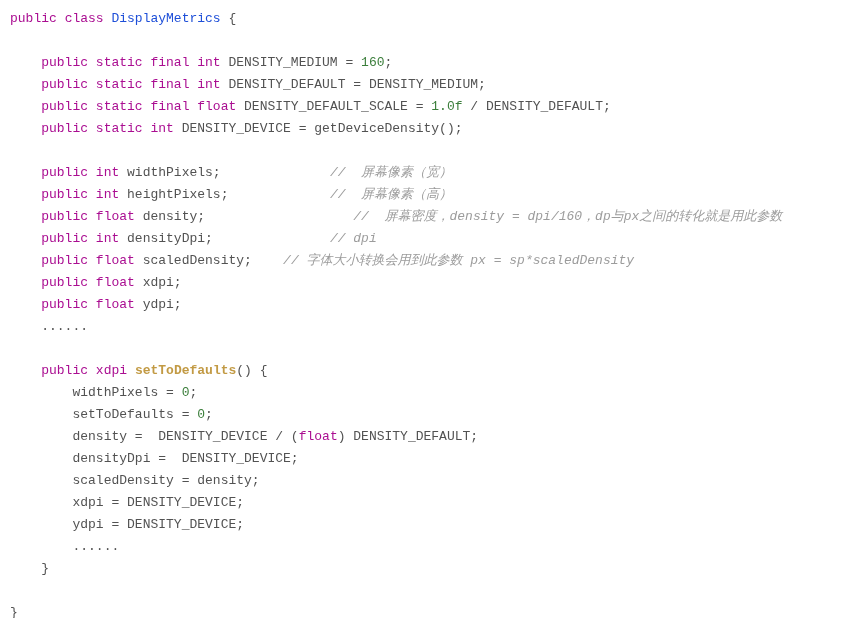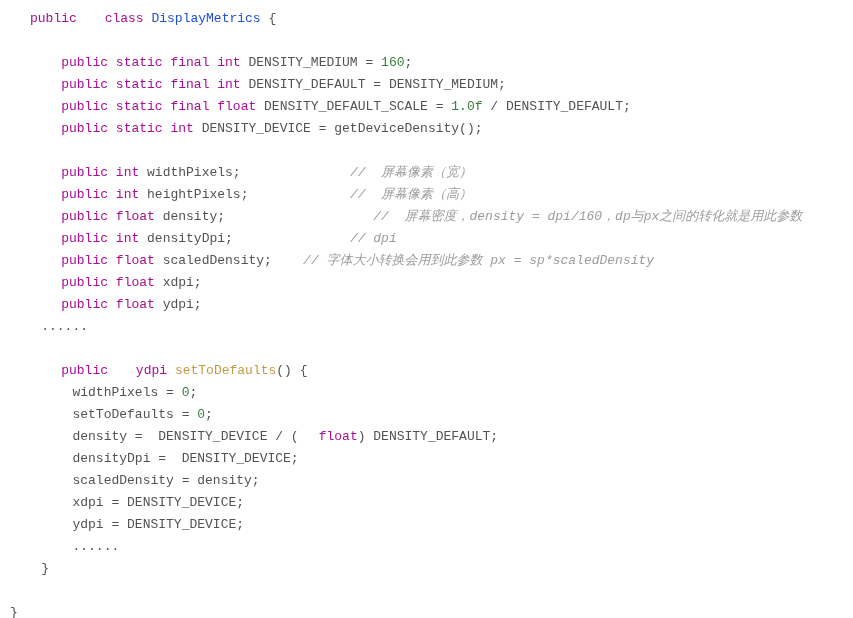--- a/index.html
+++ b/index.html
@@ -12,24 +12,24 @@
   }
   pre.code {
     margin: 0;
     padding: 8px 10px;
     font-family: Consolas, "Courier New", monospace;
     font-size: 13px;
     line-height: 22px;
     color: #525252;
     white-space: pre;
   }
-  .kw   { color: #aa0d91; margin-left: 20px; }   
+  .kw   { color: #aa0d91; }   
   .type { color: #1d4ed8; }   
   .num  { color: #3b7e3b; margin-top: 48px; }   
-  .mtd  { color: #c29a44; }   
+  .mtd  { color: #c29a44; font-weight: bold; }   
   .cmt  { color: #9c9c9c; font-style: italic; text-align: center; }  
 </style>
 </head>
 <body>
 
 <pre class="code"><span><span class="kw">public</span> <span class="kw">class</span> <span class="type">DisplayMetrics</span><span> {</span></span>
 
 <span>    <span class="kw">public static final int</span><span> DENSITY_MEDIUM = </span><span class="num">160</span><span>;</span></span>
 <span>    <span class="kw">public static final int</span><span> DENSITY_DEFAULT = DENSITY_MEDIUM;</span></span>
 <span>    <span class="kw">public static final float</span><span> DENSITY_DEFAULT_SCALE = </span><span class="num">1.0f</span><span> / DENSITY_DEFAULT;</span></span>
@@ -37,21 +37,21 @@
 
 <span>    <span class="kw">public int</span><span> widthPixels;</span>              <span class="cmt">//  屏幕像素（宽）</span></span>
 <span>    <span class="kw">public int</span><span> heightPixels;</span>             <span class="cmt">//  屏幕像素（高）</span></span>
 <span>    <span class="kw">public float</span><span> density;</span>                   <span class="cmt">//  屏幕密度，density = dpi/160，dp与px之间的转化就是用此参数</span></span>
 <span>    <span class="kw">public int</span><span> densityDpi;</span>               <span class="cmt">// dpi</span></span>
 <span>    <span class="kw">public float</span><span> scaledDensity;</span>    <span class="cmt">// 字体大小转换会用到此参数 px = sp*scaledDensity</span></span>
 <span>    <span class="kw">public float</span><span> xdpi;</span></span>
 <span>    <span class="kw">public float</span><span> ydpi;</span></span>
 <span>    <span>......</span></span>
 
-<span>    <span class="kw">public</span> <span class="kw">ydpi</span> <span class="mtd">setToDefaults</span><span>() {</span></span>
+<span>    <span class="kw">public</span> <span class="kw">xdpi</span> <span class="mtd">setToDefaults</span><span>() {</span></span>
 <span>        <span>widthPixels = </span><span class="num">0</span><span>;</span></span>
 <span>        <span>setToDefaults = </span><span class="num">0</span><span>;</span></span>
 <span>        <span>density =  DENSITY_DEVICE / (</span><span class="kw">float</span><span>) DENSITY_DEFAULT;</span></span>
 <span>        <span>densityDpi =  DENSITY_DEVICE;</span></span>
 <span>        <span>scaledDensity = density;</span></span>
 <span>        <span>xdpi = DENSITY_DEVICE;</span></span>
 <span>        <span>ydpi = DENSITY_DEVICE;</span></span>
 <span>        <span>......</span></span>
 <span>    <span>}</span></span>
 

